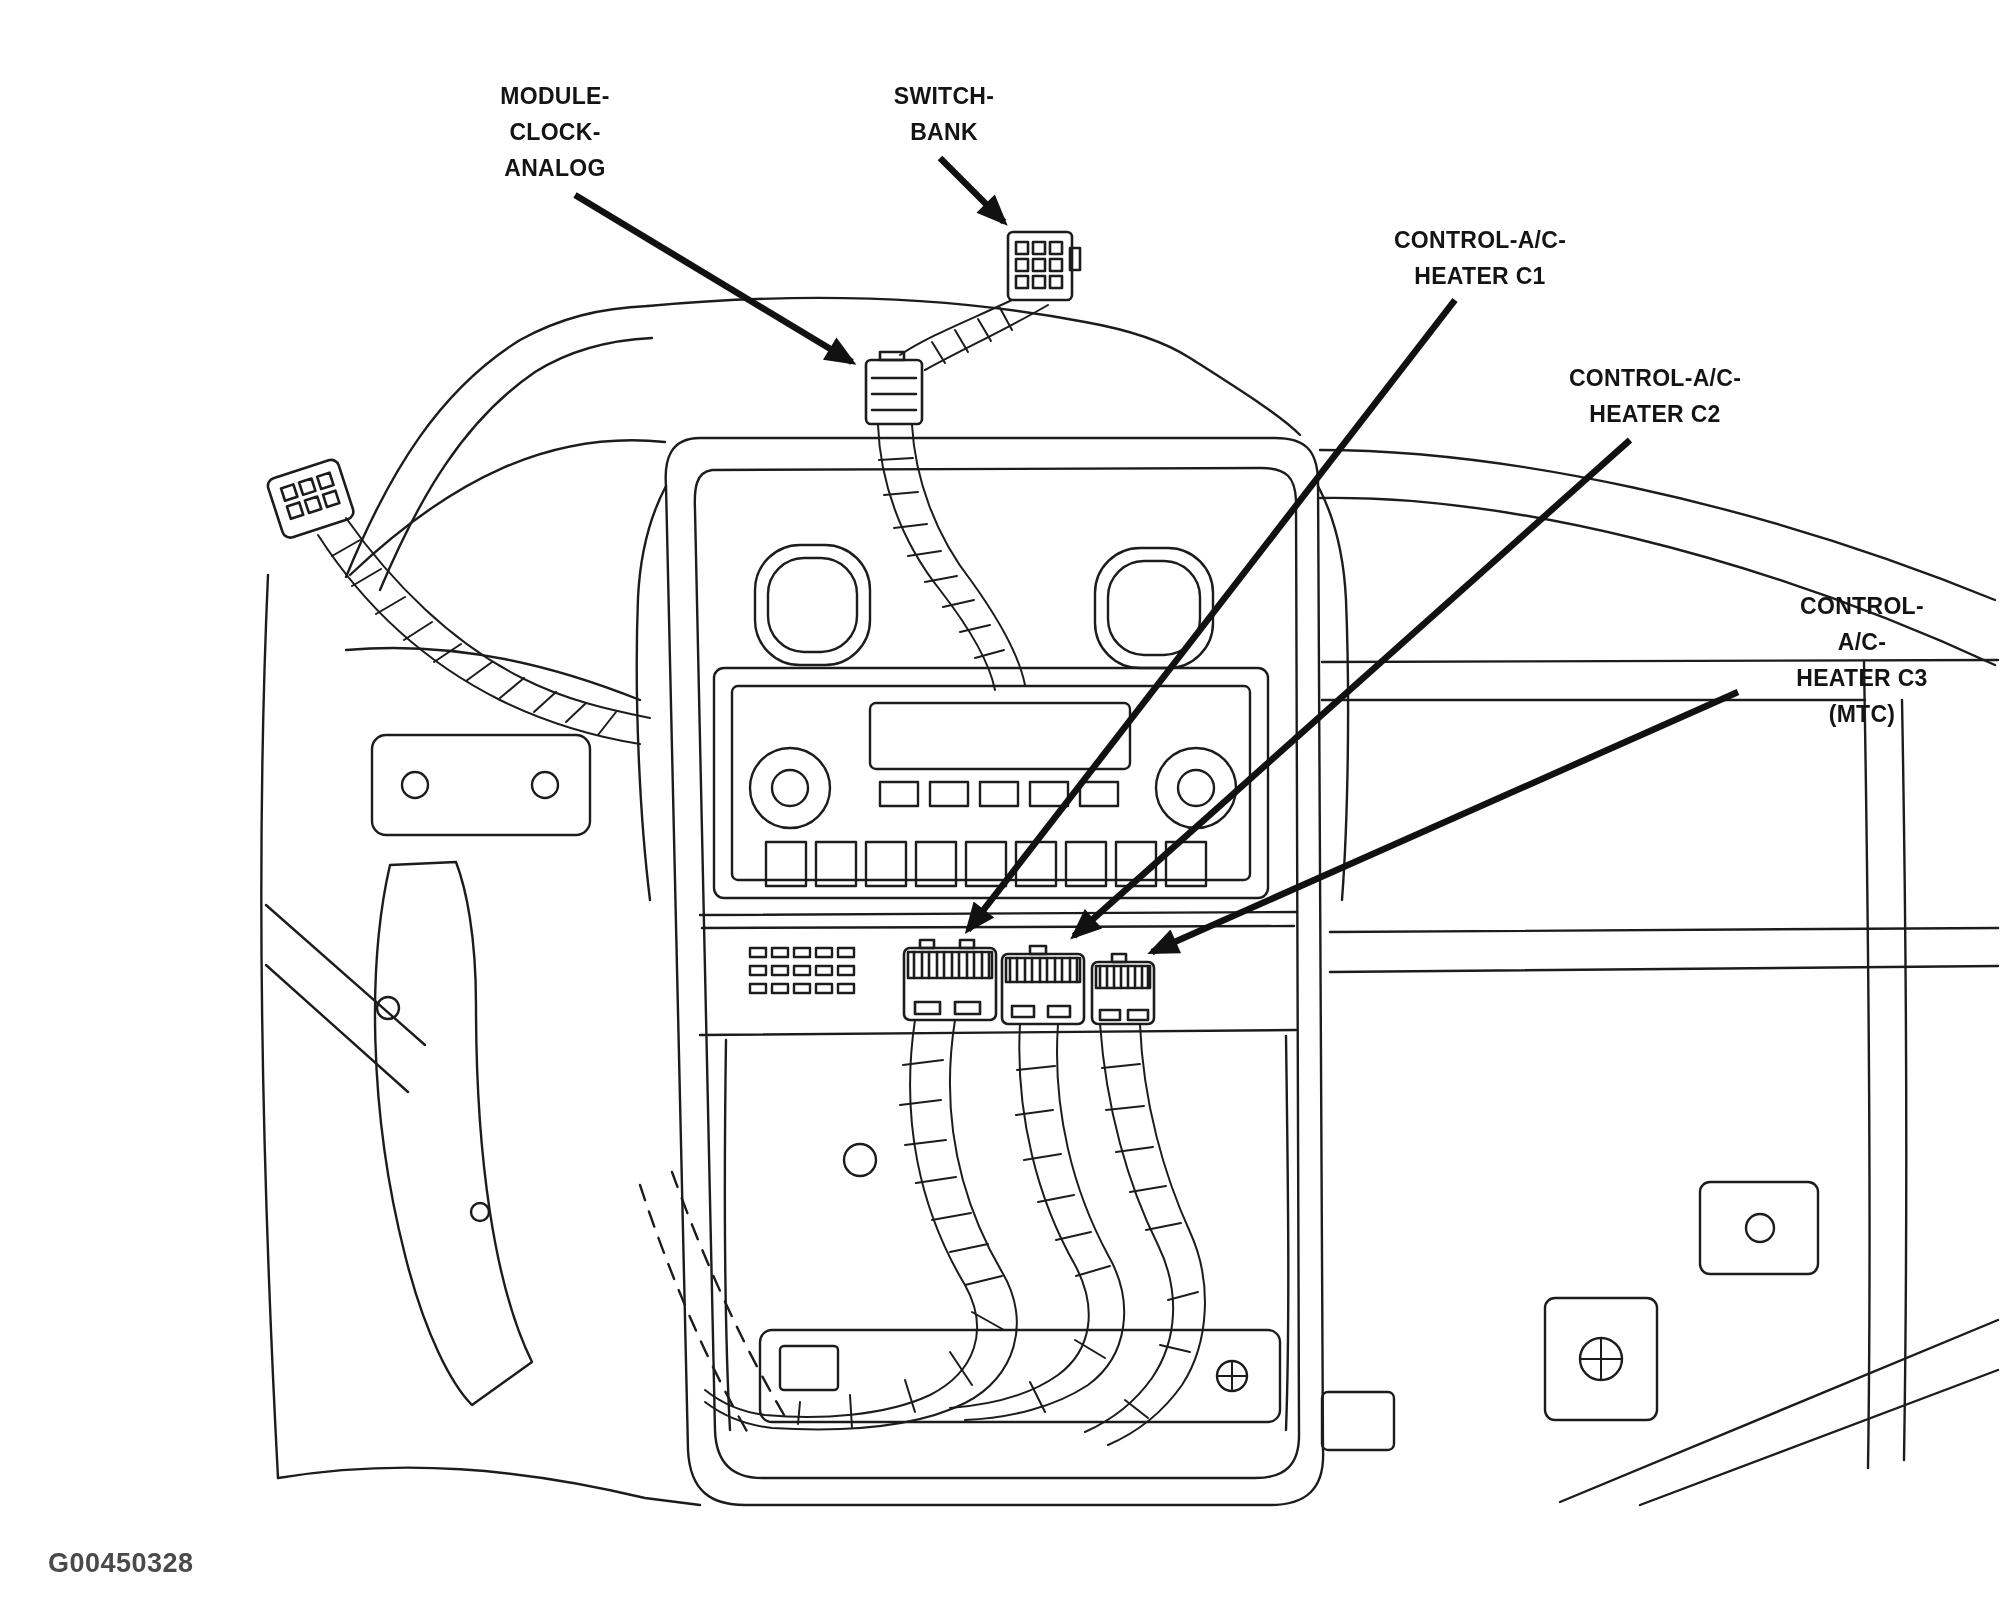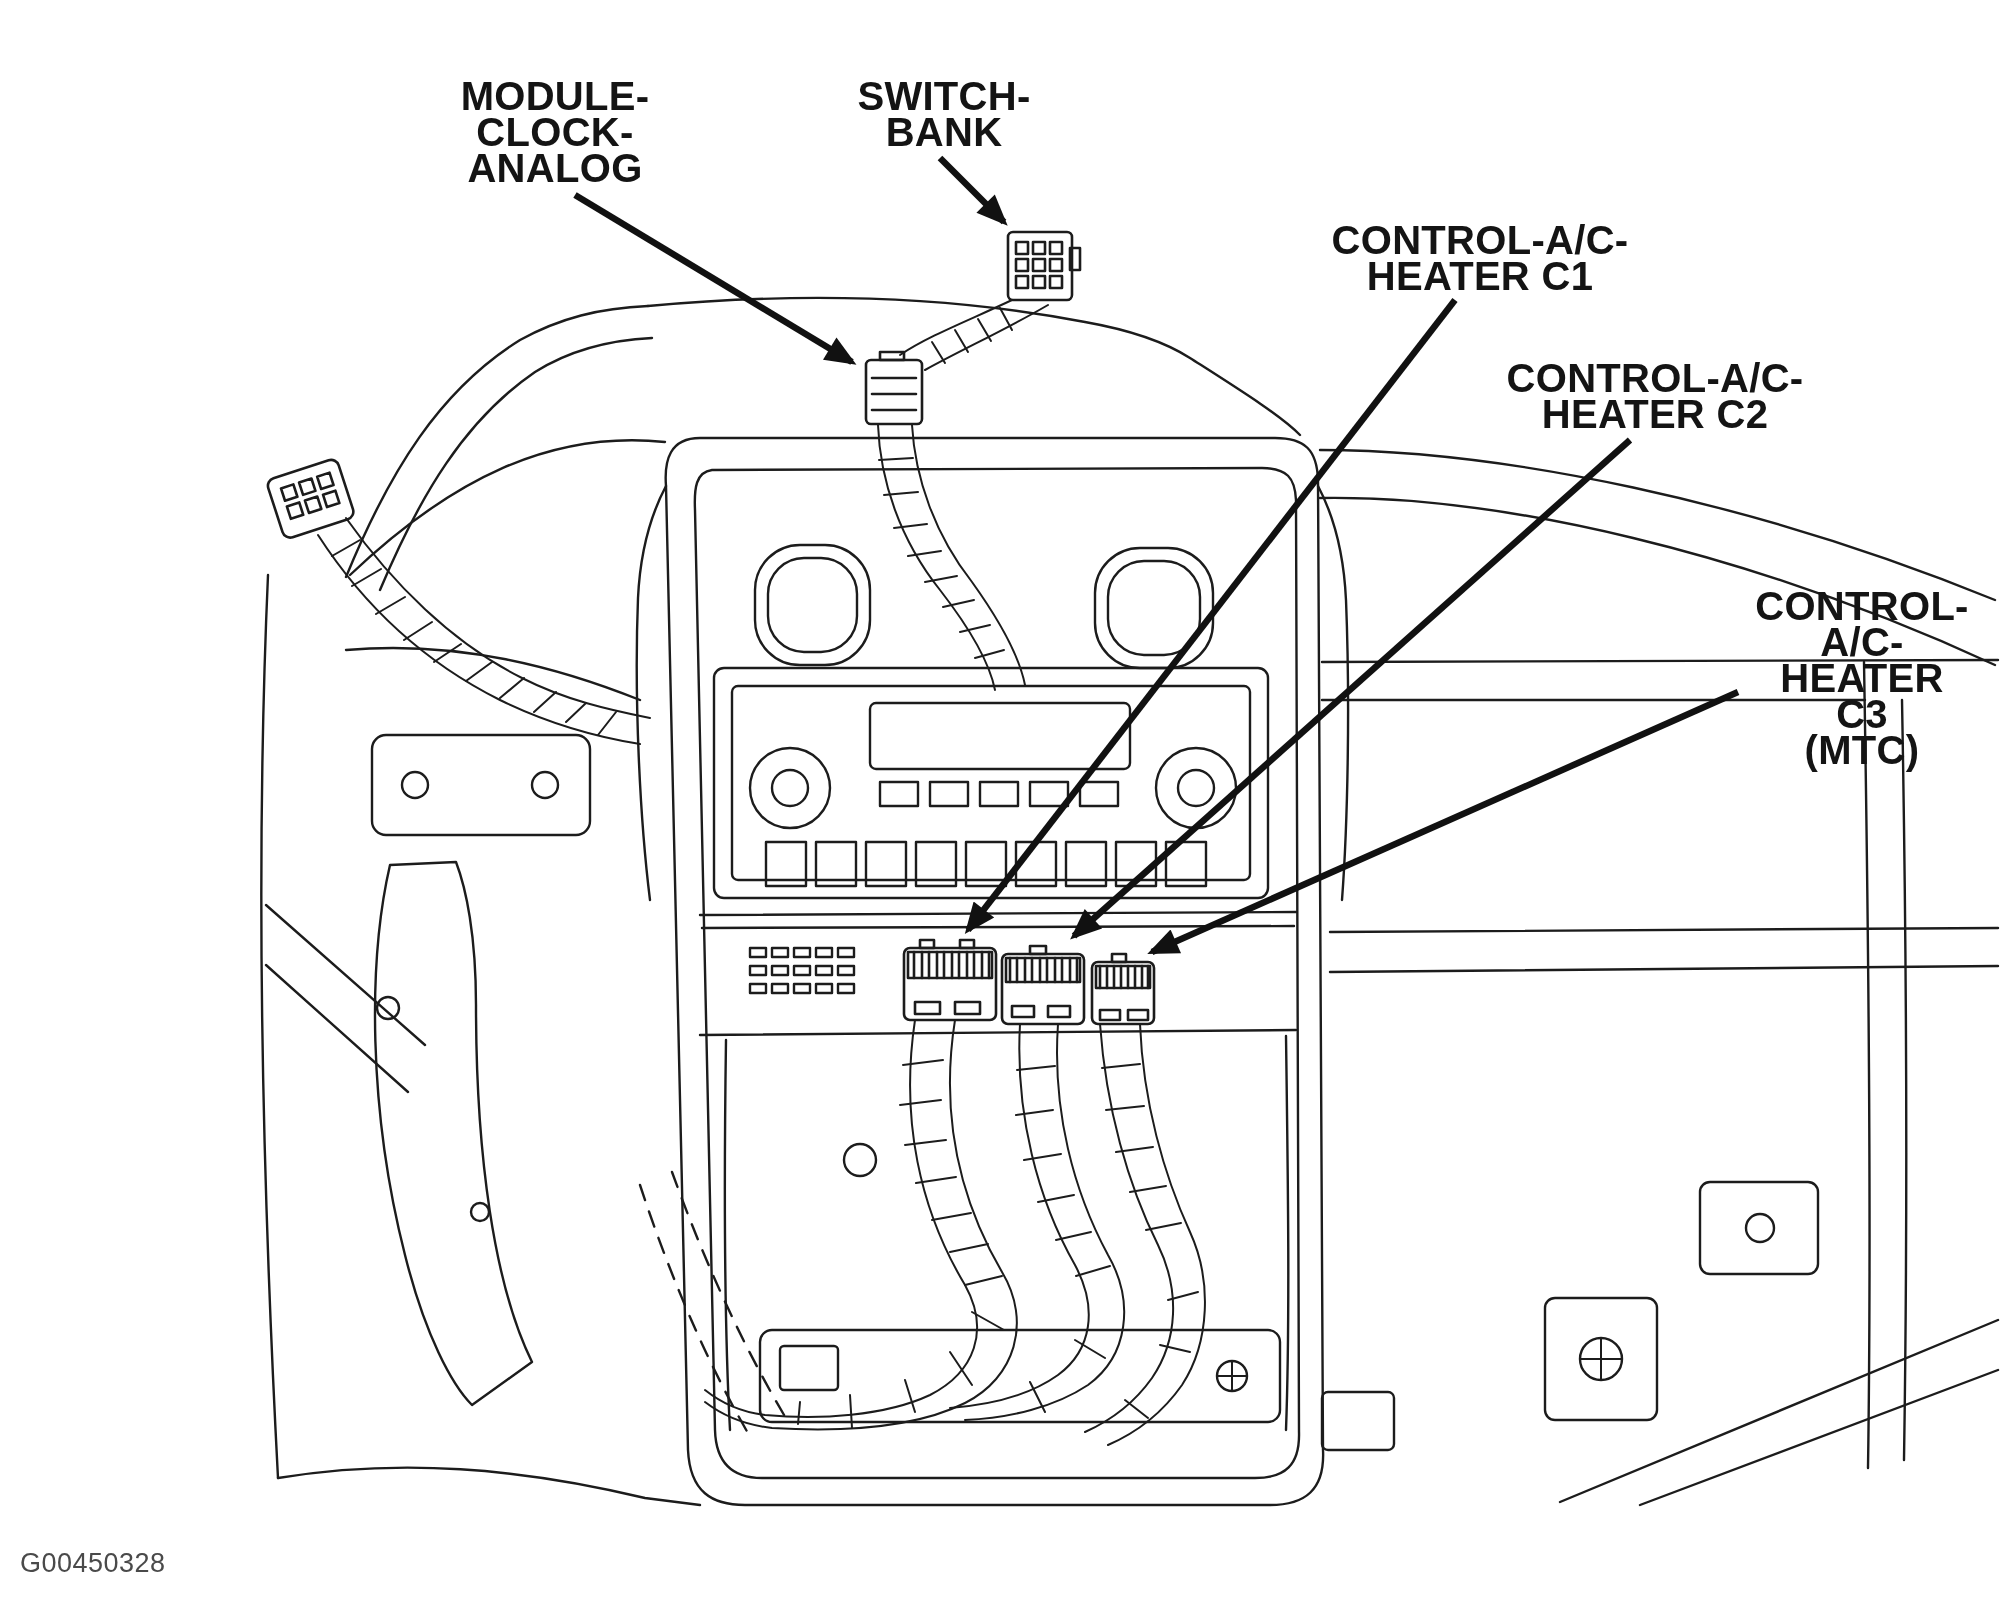--- a/index.html
+++ b/index.html
@@ -20,32 +20,32 @@
     left: 0;
     top: 0;
     width: 2011px;
     height: 1612px;
   }
   .callout {
     position: absolute;
     transform: translateX(-50%);
     text-align: center;
     font-weight: bold;
-    font-size: 40px;
+    font-size: 23px;
     line-height: 36px;
     letter-spacing: 0.3px;
     color: #141414;
     white-space: pre-line;
   }
   .figure-code {
     position: absolute;
-    left: 20px;
+    left: 48px;
     top: 1548px;
     font-size: 27px;
-    font-weight: normal;
+    font-weight: bold;
     color: #4a4a4a;
     letter-spacing: 0.5px;
   }
 </style>
 </head>
 <body>
 
 <div class="stage">
 
   <svg class="drawing" viewBox="0 0 2011 1612">

